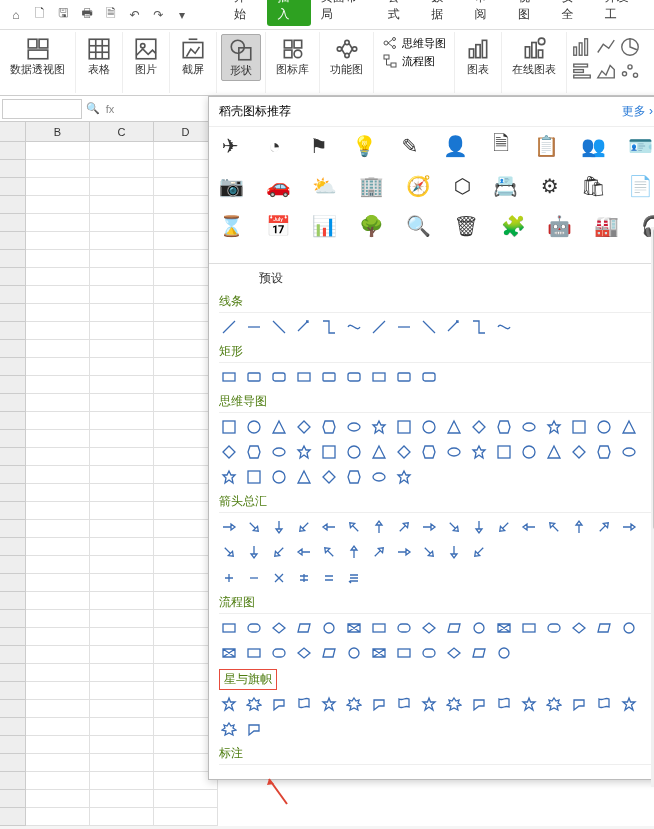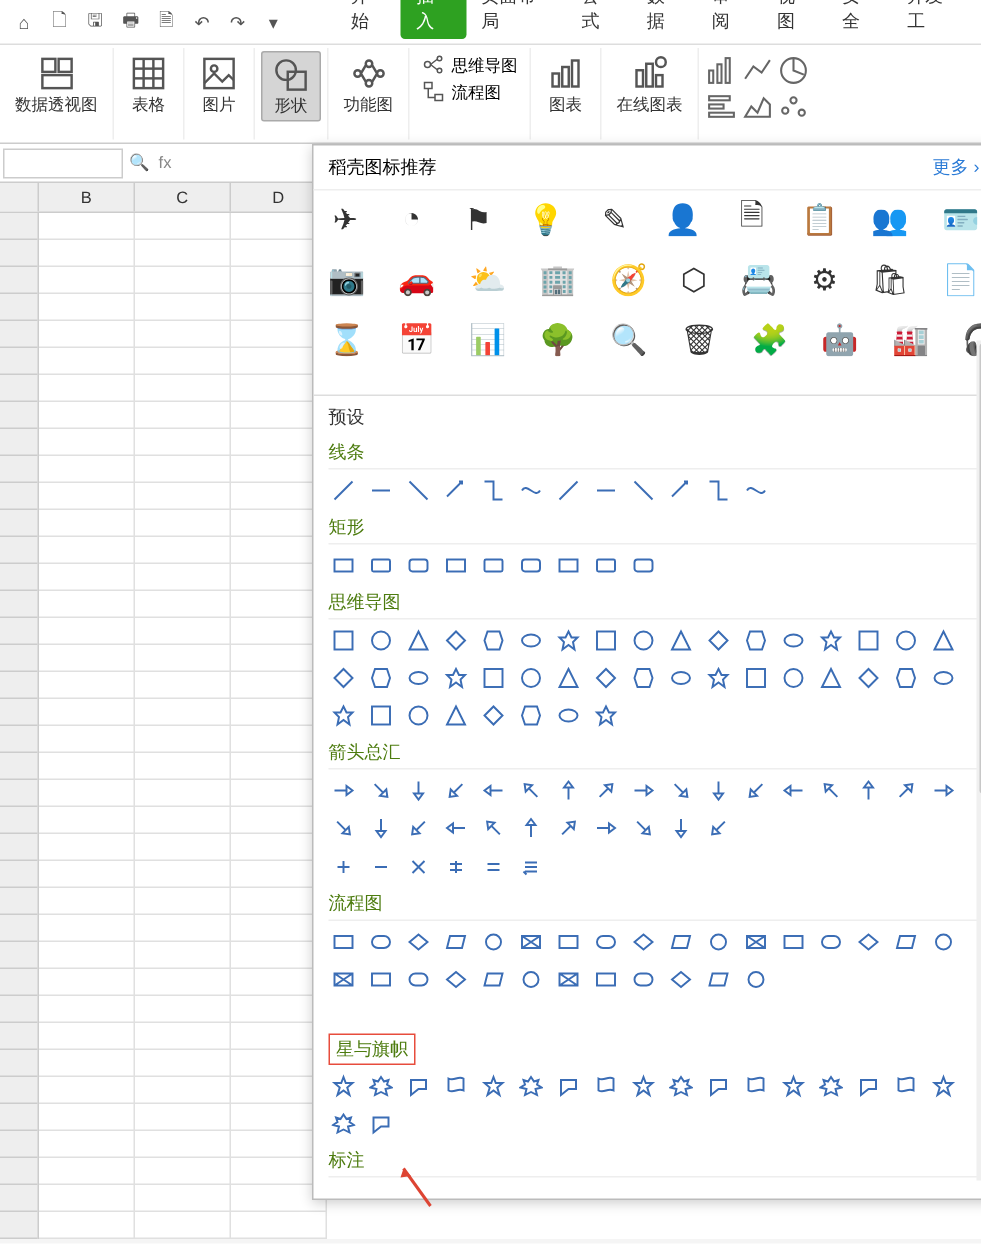--- a/index.html
+++ b/index.html
@@ -181,37 +181,37 @@
 .preset-area {
   border-top: 1px solid #ddd;
   padding: 6px 10px 10px 10px;
   overflow-y: auto;
   max-height: 560px;
 }
 .preset-title {
   font-size: 12px;
   color: #333;
   margin-bottom: 4px;
+  margin-left: 40px;
 }
 .category {
   margin-top: 6px;
 }
 .cat-label {
   font-size: 12px;
   color: #4d7c0f;
   margin-bottom: 4px;
   border-bottom: 1px solid #eee;
   padding-bottom: 2px;
 }
 .cat-label.highlighted {
   display: inline-block;
   border: 1px solid #e74c3c;
   padding: 1px 4px;
   border-bottom: 1px solid #e74c3c;
-  margin-top: 20px;
 }
 .shape-grid {
   display: flex;
   flex-wrap: wrap;
   gap: 5px 5px;
   margin-bottom: 4px;
 }
 .shape-item {
   width: 20px; height: 20px;
   display: flex; align-items: center; justify-content: center;
@@ -297,28 +297,53 @@
         <svg viewBox="0 0 24 24" fill="none" stroke="currentColor" stroke-width="1.5">
             <rect x="3" y="3" width="18" height="18"></rect>
             <circle cx="9" cy="9" r="2"></circle>
             <path d="M3 18 L9 12 L14 17 L18 13 L21 16"></path>
           </svg>
       </div>
       <span>图片</span>
     </div>
   </div>
   <div class="ribbon-group">
+    <div class="ribbon-btn">
+      <div class="ricon">
+        <svg viewBox="0 0 24 24" fill="none" stroke="currentColor" stroke-width="1.5">
+            <rect x="3" y="6" width="18" height="14"></rect>
+            <path d="M8 3 L16 3"></path>
+            <path d="M6 19 L10 12 L14 16 L18 10"></path>
+          </svg>
+      </div>
+      <span>截屏</span>
+    </div>
+  </div>
+  <div class="ribbon-group">
     <div class="ribbon-btn active">
       <div class="ricon">
         <svg viewBox="0 0 24 24" fill="none" stroke="currentColor" stroke-width="1.5">
             <circle cx="9" cy="9" r="6"></circle>
             <rect x="10" y="10" width="11" height="11"></rect>
           </svg>
       </div>
       <span>形状</span>
+    </div>
+  </div>
+  <div class="ribbon-group">
+    <div class="ribbon-btn">
+      <div class="ricon">
+        <svg viewBox="0 0 24 24" fill="none" stroke="currentColor" stroke-width="1.5">
+            <rect x="4" y="4" width="7" height="7"></rect>
+            <rect x="13" y="4" width="7" height="7"></rect>
+            <rect x="4" y="13" width="7" height="7"></rect>
+            <circle cx="16.5" cy="16.5" r="3.5"></circle>
+          </svg>
+      </div>
+      <span>图标库</span>
     </div>
   </div>
   <div class="ribbon-group">
     <div class="ribbon-btn">
       <div class="ricon">
         <svg viewBox="0 0 24 24" fill="none" stroke="currentColor" stroke-width="1.5">
             <circle cx="5" cy="12" r="2"></circle>
             <circle cx="12" cy="6" r="2"></circle>
             <circle cx="12" cy="18" r="2"></circle>
             <circle cx="19" cy="12" r="2"></circle>

